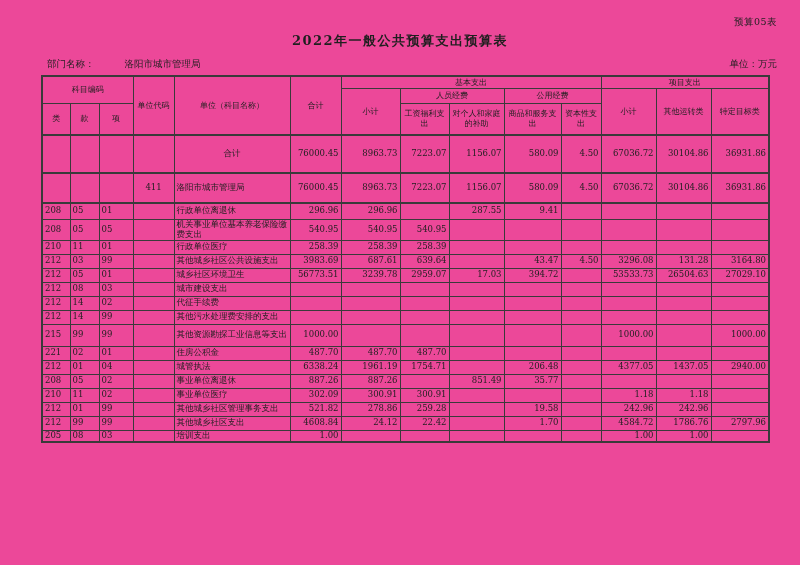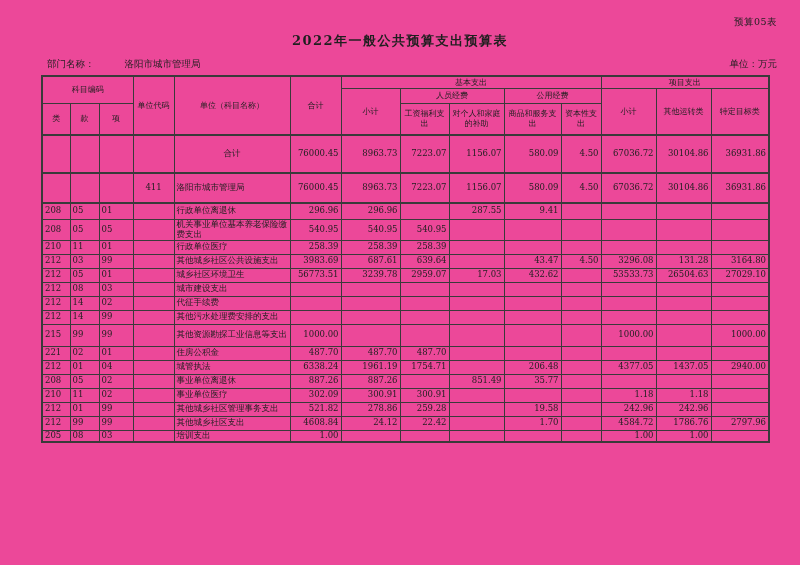--- a/index.html
+++ b/index.html
@@ -199,21 +199,21 @@
         <tr>
           <td class="c-idx">212</td>
           <td class="c-idx">05</td>
           <td class="c-idx">01</td>
           <td class="c-code"></td>
           <td class="c-name">城乡社区环境卫生</td>
           <td class="c-num">56773.51</td>
           <td class="c-num">3239.78</td>
           <td class="c-num">2959.07</td>
           <td class="c-num">17.03</td>
-          <td class="c-num">432.62</td>
+          <td class="c-num">394.72</td>
           <td class="c-num"></td>
           <td class="c-num">53533.73</td>
           <td class="c-num">26504.63</td>
           <td class="c-num">27029.10</td>
         </tr>
         <tr>
           <td class="c-idx">212</td>
           <td class="c-idx">08</td>
           <td class="c-idx">03</td>
           <td class="c-code"></td>

